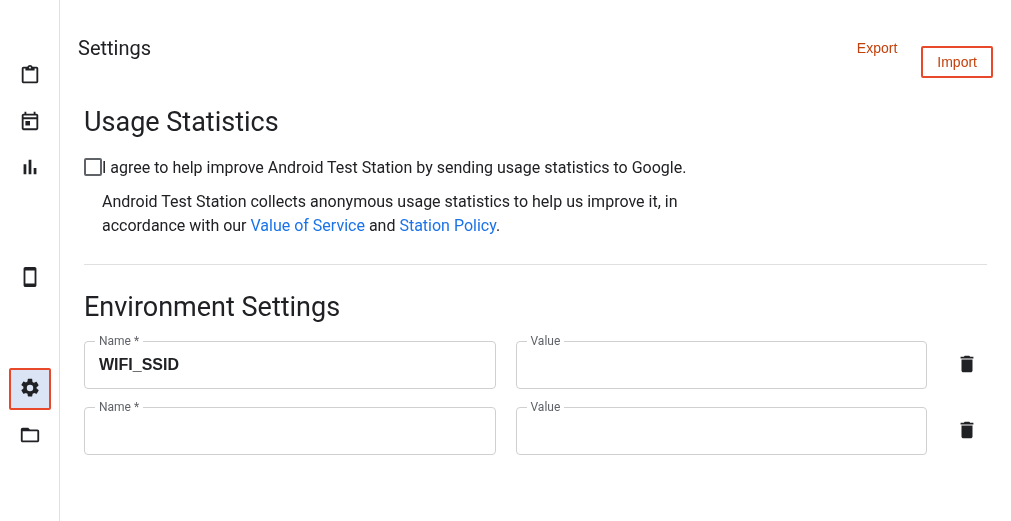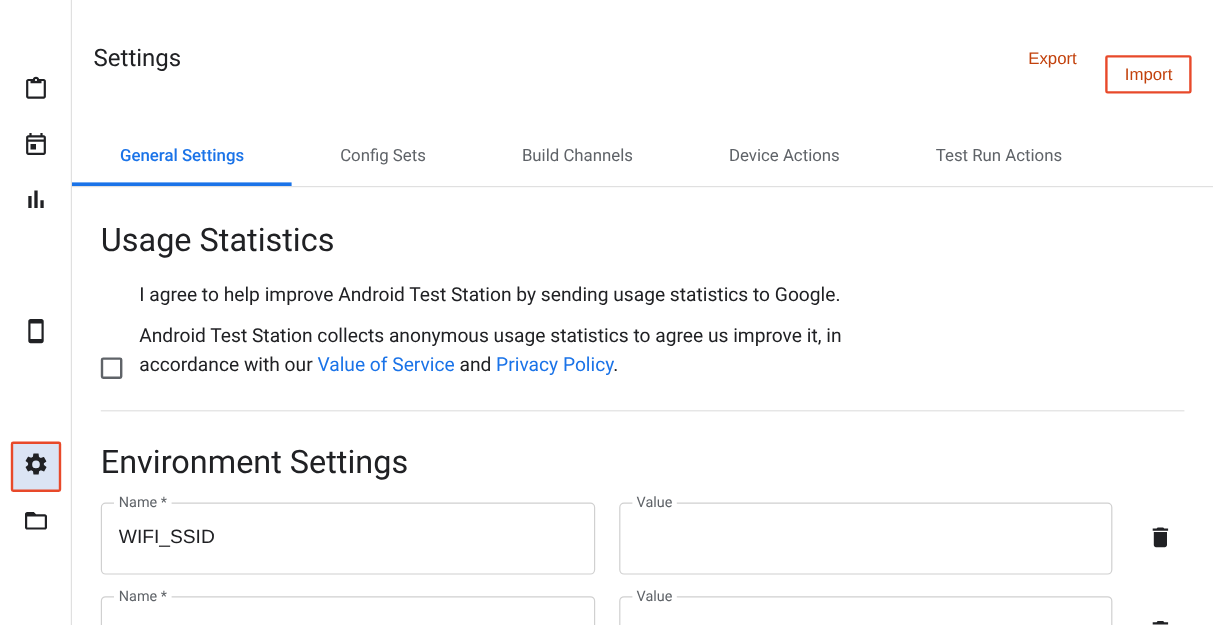--- a/index.html
+++ b/index.html
@@ -77,37 +77,37 @@
       cursor: pointer;
       white-space: nowrap;
     }
     .tab.active {
       color: #1a73e8;
       border-bottom: 3px solid #1a73e8;
       font-weight: 500;
     }
     .content { padding: 28px 24px 0 24px; overflow-y: auto; }
     .section-title { font-size: 27px; font-weight: 400; color: #202124; margin-bottom: 18px; }
-    .checkbox-row { display: flex; gap: 14px; margin-bottom: 14px; align-items: flex-end; }
+    .checkbox-row { display: flex; margin-bottom: 14px; align-items: flex-start; }
     .checkbox-box {
       width: 18px; height: 18px;
       border: 2px solid #5f6368;
       border-radius: 2px;
       margin-top: 2px;
       flex-shrink: 0;
     }
     .consent-block { max-width: 620px; font-size: 16px; color: #202124; line-height: 1.5; }
     .consent-block a { color: #1a73e8; text-decoration: none; }
     .divider { border: none; border-top: 1px solid #e0e0e0; margin: 26px 0; }
     .env-row { display: flex; gap: 20px; align-items: center; margin-bottom: 18px; }
     .field {
       position: relative;
       border: 1px solid #d0d0d0;
       border-radius: 4px;
-      height: 60px;
+      height: 48px;
       flex: 1;
       padding: 0 14px;
       display: flex;
       align-items: center;
       background: #fff;
     }
     .field-label {
       position: absolute;
       top: -8px;
       left: 10px;
@@ -116,20 +116,21 @@
       font-size: 12px;
       color: #5f6368;
     }
     .field input {
       border: none;
       outline: none;
       width: 100%;
       font-size: 16px;
       color: #202124;
       background: transparent;
+      font-weight: bold;
     }
     .delete-btn {
       background: none; border: none; cursor: pointer;
       width: 40px; height: 40px;
       display: flex; align-items: center; justify-content: center;
     }
     .delete-btn svg { width: 22px; height: 22px; fill: #202124; }
   </style>
 </head>
 <body>
@@ -184,37 +185,30 @@
 
   <main class="main">
     <div class="header">
       <h1 class="page-title">Settings</h1>
       <div class="header-actions">
         <button class="text-btn">Export</button>
         <button class="text-btn import-highlight">Import</button>
       </div>
     </div>
 
-    <div class="tabs">
-      <div class="tab active">General Settings</div>
-      <div class="tab">Config Sets</div>
-      <div class="tab">Build Channels</div>
-      <div class="tab">Device Actions</div>
-      <div class="tab">Test Run Actions</div>
-    </div>
 
     <div class="content">
       <h2 class="section-title">Usage Statistics</h2>
 
       <div class="checkbox-row">
         <div class="checkbox-box"></div>
         <div class="consent-block">
           <div>I agree to help improve Android Test Station by sending usage statistics to Google.</div>
           <div style="margin-top:10px">
-            <span>Android Test Station collects anonymous usage statistics to agree us improve it, in accordance with our </span><a href="#">Value of Service</a><span> and </span><a href="#">Privacy Policy</a><span>.</span>
+            <span>Android Test Station collects anonymous usage statistics to help us improve it, in accordance with our </span><a href="#">Value of Service</a><span> and </span><a href="#">Station Policy</a><span>.</span>
           </div>
         </div>
       </div>
 
       <hr class="divider">
 
       <h2 class="section-title">Environment Settings</h2>
 
       <div class="env-row">
         <div class="field">

